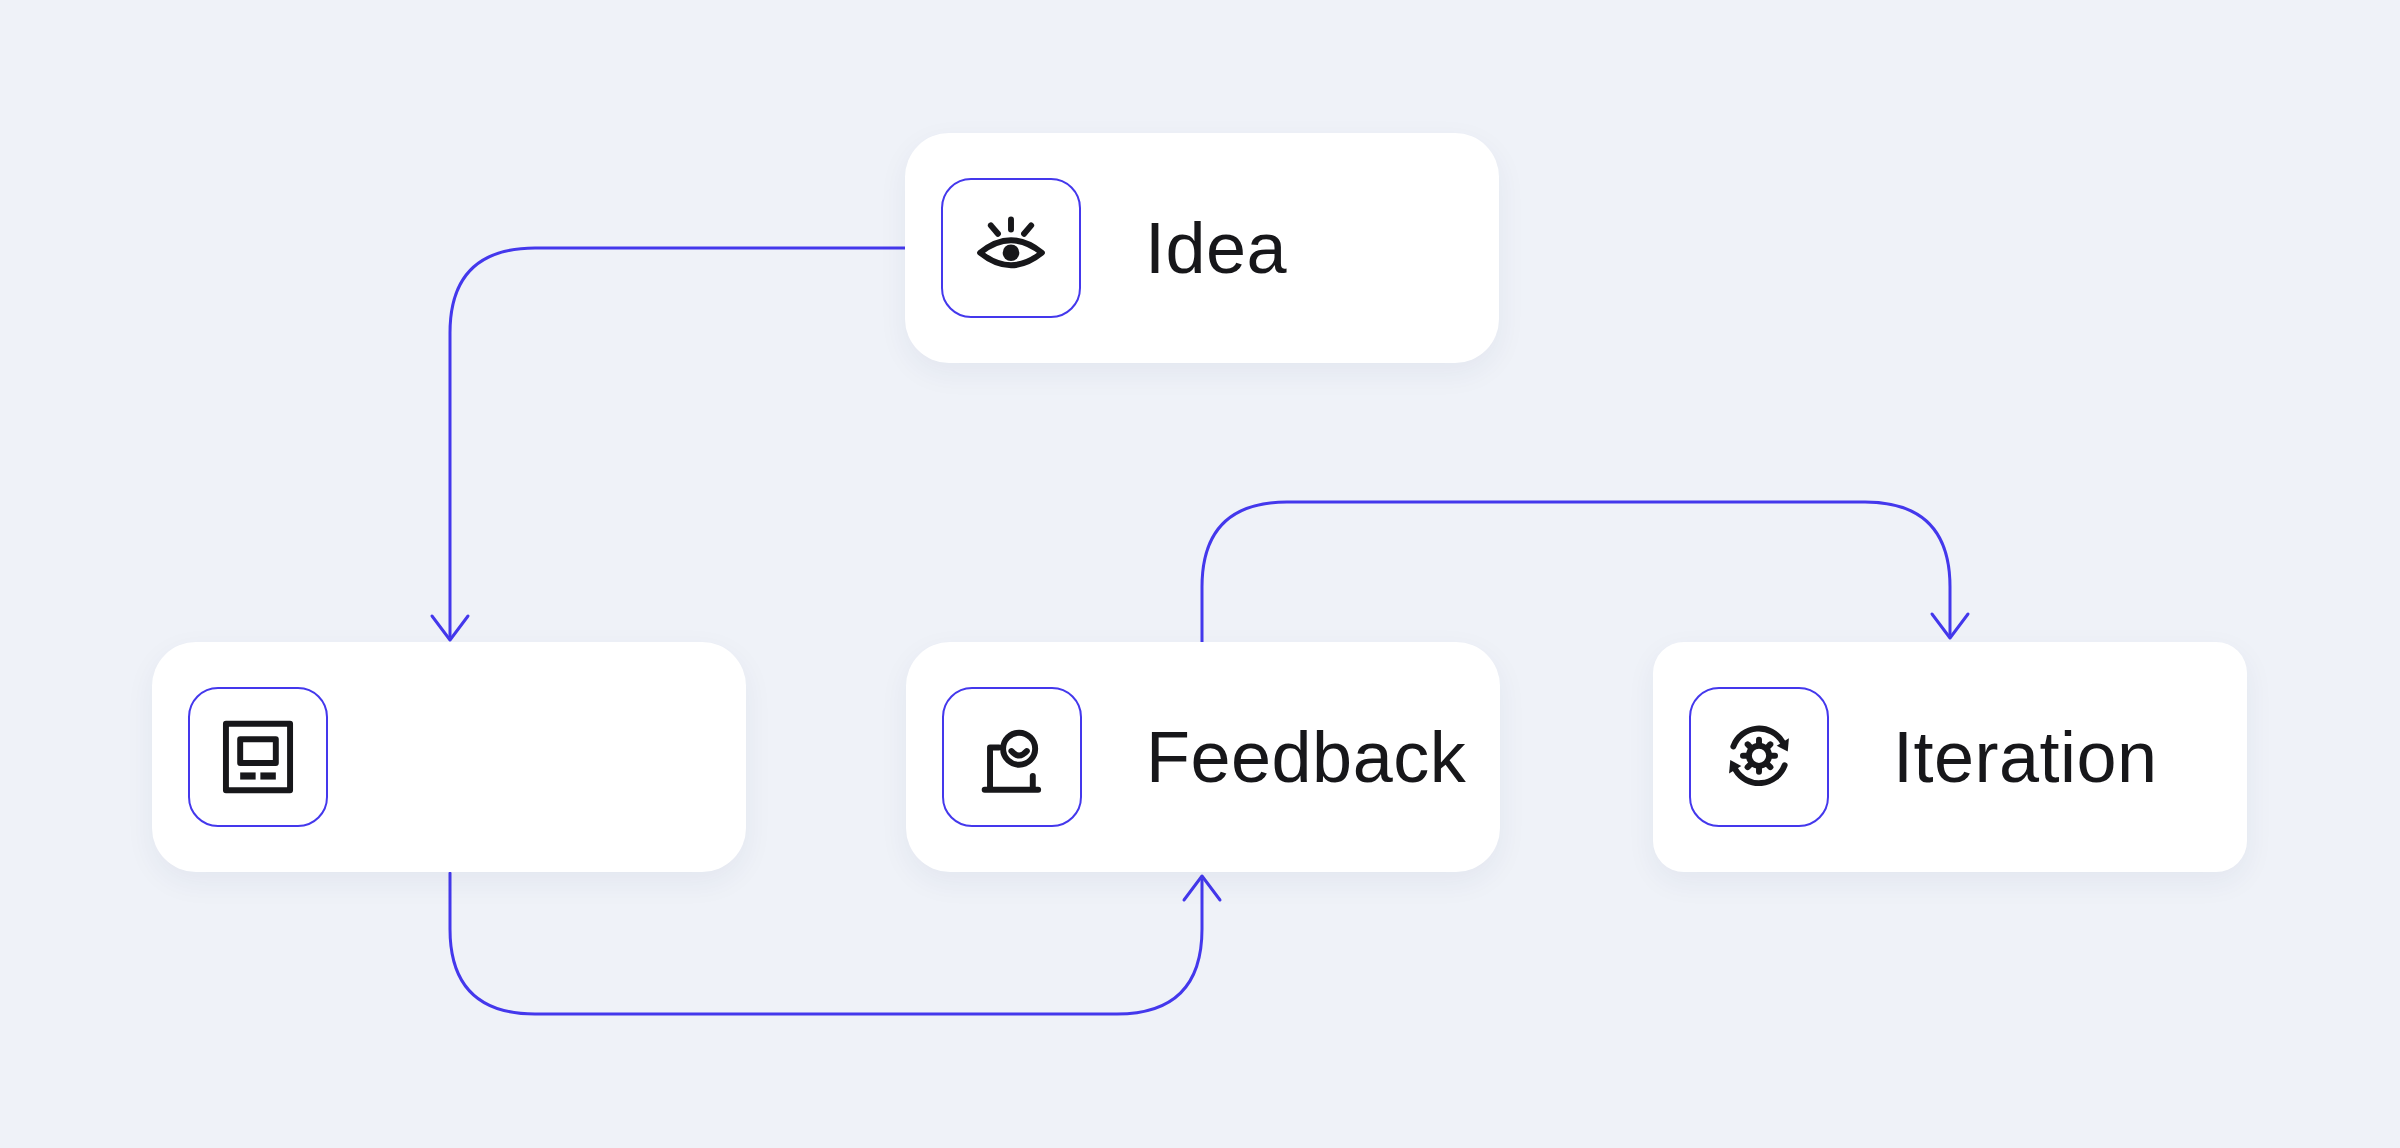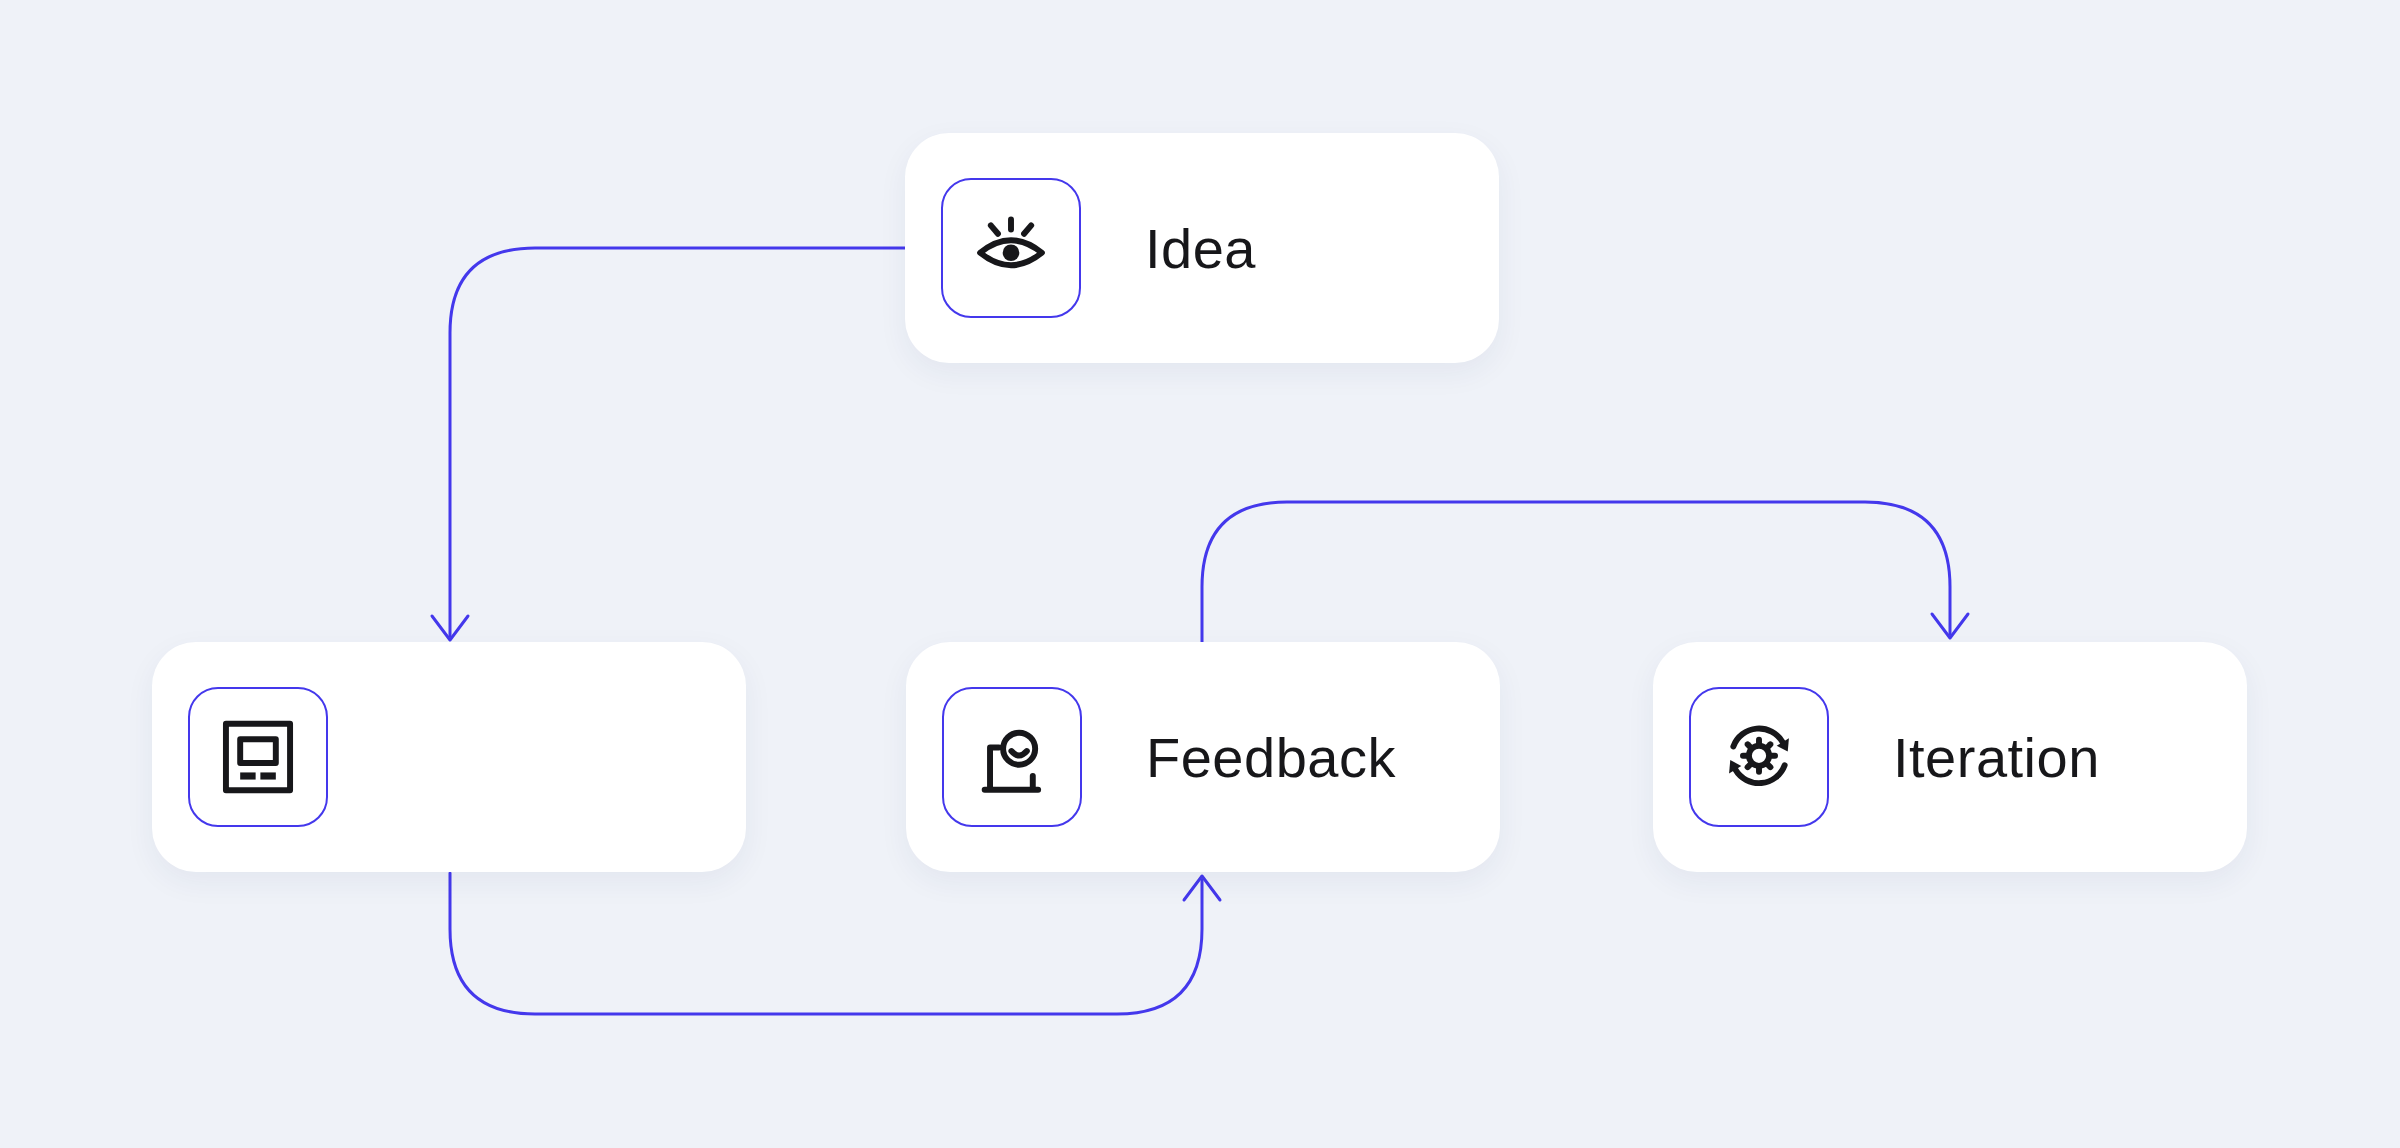--- a/index.html
+++ b/index.html
@@ -41,21 +41,21 @@
     border-radius:44px;
     box-shadow:0 10px 30px rgba(40,52,110,0.06);
     display:flex;
     align-items:center;
     padding-left:36px;
     box-sizing:border-box;
   }
   .node-idea{left:905px;top:133px;}
   .node-prototype{left:152px;top:642px;}
   .node-feedback{left:906px;top:642px;}
-  .node-iteration{left:1653px;top:642px;}
+  .node-iteration{left:1653px;top:642px;border-radius:31px;}
   .icon-box{
     width:140px;
     height:140px;
     flex:0 0 140px;
     border:2.5px solid var(--accent);
     border-radius:30px;
     background:var(--card);
     display:flex;
     align-items:center;
     justify-content:center;
@@ -65,21 +65,21 @@
   .icon-stroke{
     fill:none;
     stroke:var(--text);
     stroke-width:5;
     stroke-linecap:round;
     stroke-linejoin:round;
   }
   .icon-fill{fill:var(--text);stroke:none;}
   .node .label{
     margin-left:64px;
-    font-size:56px;
+    font-size:72px;
     font-weight:400;
     letter-spacing:0.5px;
     color:var(--text);
     white-space:nowrap;
   }
 </style>
 </head>
 <body>
 
 <div class="stage">

